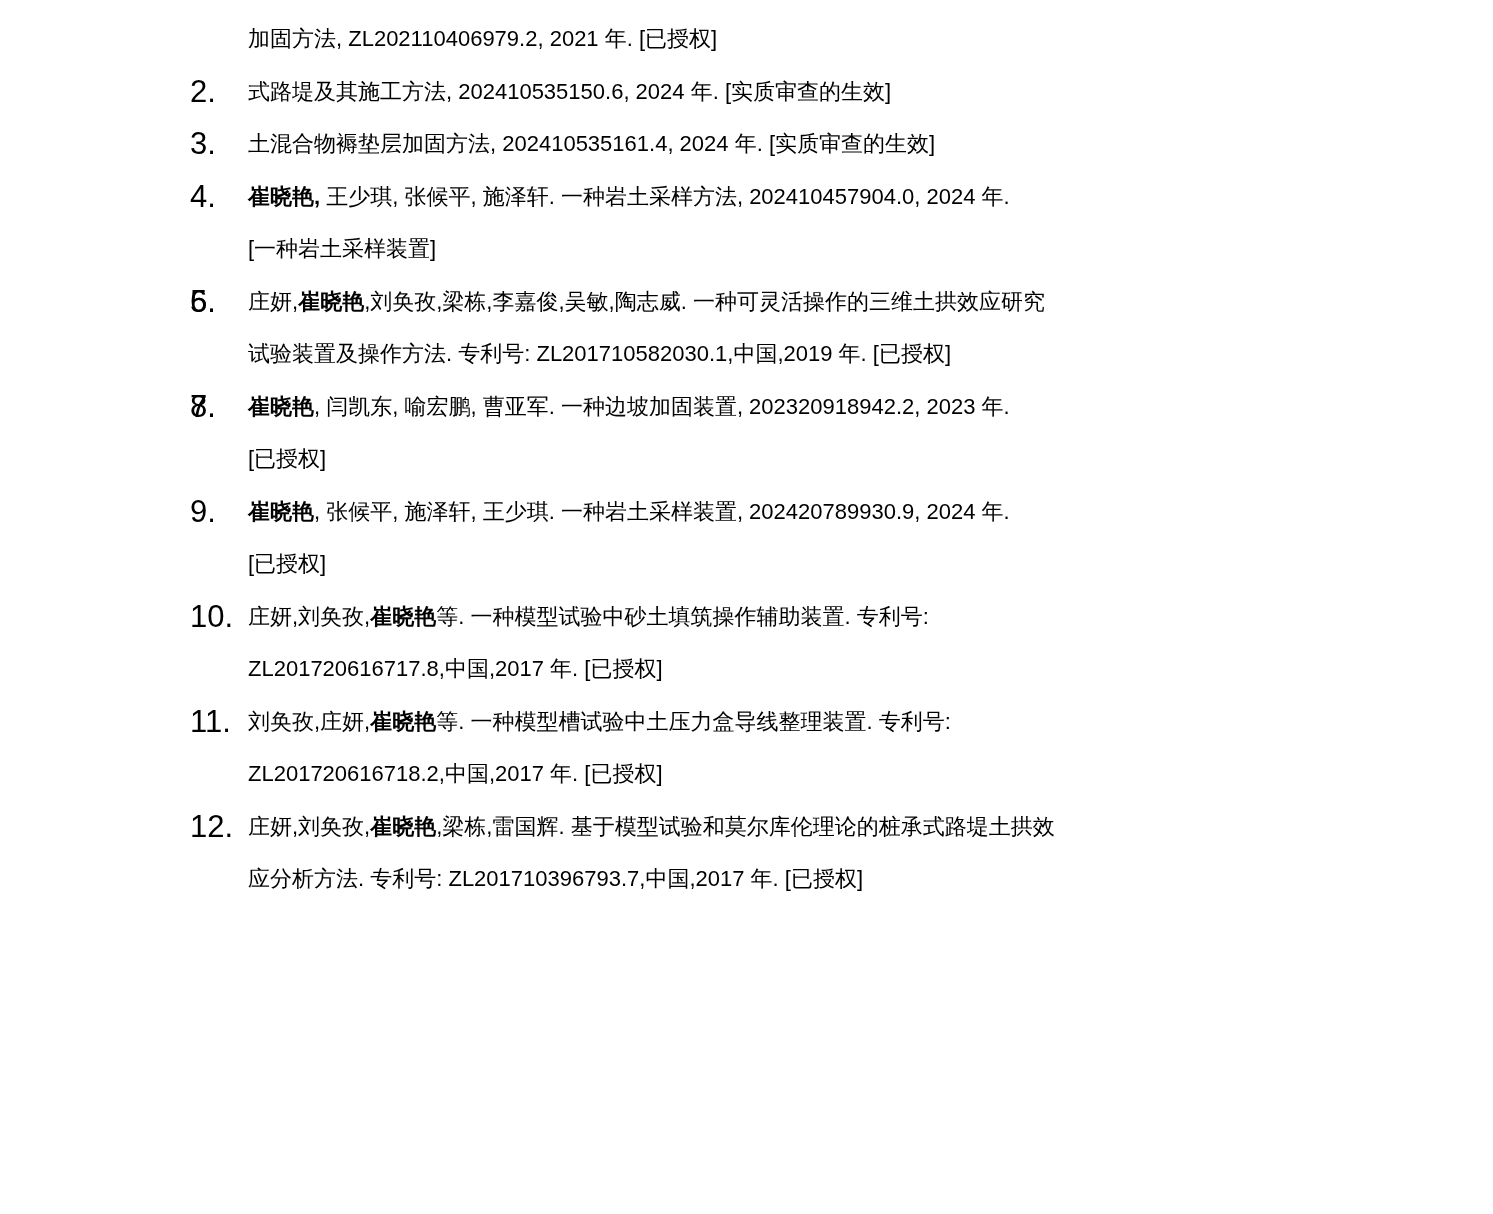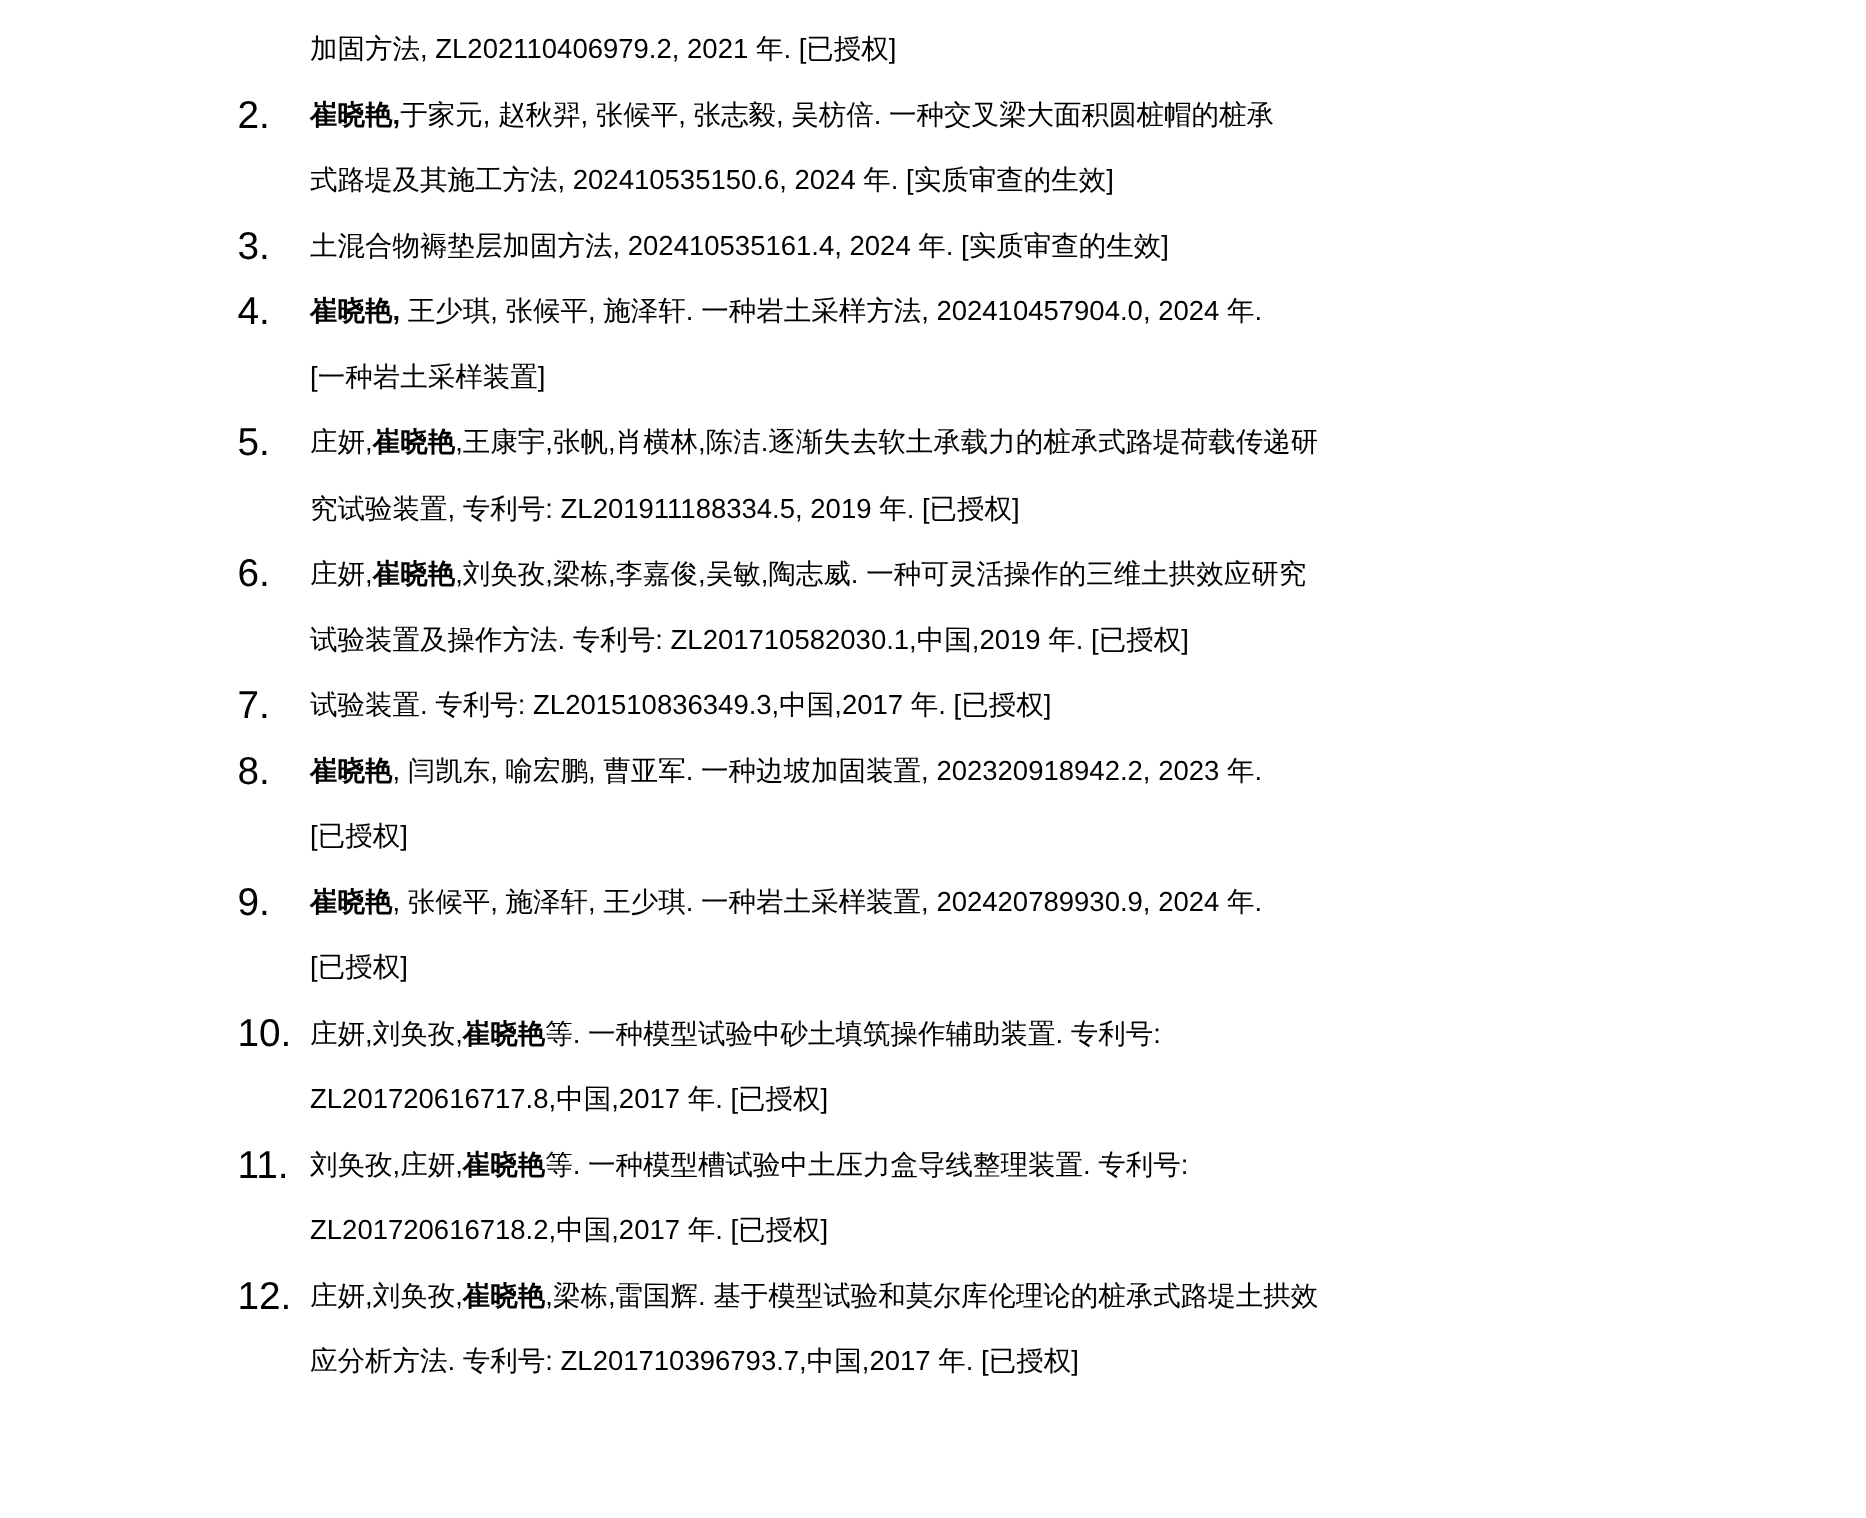--- a/index.html
+++ b/index.html
@@ -44,55 +44,49 @@
 <div class="list">
     <div class="row">
       <span class="num"></span>
       <div class="content">
         <div class="line"><span class="run">加固方法, ZL202110406979.2, 2021 年. [已授权]</span></div>
       </div>
     </div>
     <div class="row">
       <span class="num">2.</span>
       <div class="content">
-        <div class="line"><span class="run bold">崔晓艳,</span><span class="run">于家元, 赵秋羿, 张候平, 张志毅, 吴枋倍. 一种交叉梁大面积圆桩帽的桩承</span></div>
         <div class="line"><span class="run">式路堤及其施工方法, 202410535150.6, 2024 年. [实质审查的生效]</span></div>
       </div>
     </div>
     <div class="row">
       <span class="num">3.</span>
       <div class="content">
         <div class="line"><span class="run">土混合物褥垫层加固方法, 202410535161.4, 2024 年. [实质审查的生效]</span></div>
       </div>
     </div>
     <div class="row">
       <span class="num">4.</span>
       <div class="content">
         <div class="line"><span class="run bold">崔晓艳,</span><span class="run"> 王少琪, 张候平, 施泽轩. 一种岩土采样方法, 202410457904.0, 2024 年.</span></div>
         <div class="line"><span class="run">[一种岩土采样装置]</span></div>
       </div>
     </div>
     <div class="row">
       <span class="num">5.</span>
-      <div class="content">
-        <div class="line"><span class="run">庄妍,</span><span class="run bold">崔晓艳</span><span class="run">,王康宇,张帆,肖横林,陈洁.逐渐失去软土承载力的桩承式路堤荷载传递研</span></div>
-        <div class="line"><span class="run">究试验装置, 专利号: ZL201911188334.5, 2019 年. [已授权]</span></div>
-      </div>
     </div>
     <div class="row">
       <span class="num">6.</span>
       <div class="content">
         <div class="line"><span class="run">庄妍,</span><span class="run bold">崔晓艳</span><span class="run">,刘奂孜,梁栋,李嘉俊,吴敏,陶志威. 一种可灵活操作的三维土拱效应研究</span></div>
         <div class="line"><span class="run">试验装置及操作方法. 专利号: ZL201710582030.1,中国,2019 年. [已授权]</span></div>
       </div>
     </div>
     <div class="row">
       <span class="num">7.</span>
       <div class="content">
-        <div class="line"><span class="run">试验装置. 专利号: ZL201510836349.3,中国,2017 年. [已授权]</span></div>
       </div>
     </div>
     <div class="row">
       <span class="num">8.</span>
       <div class="content">
         <div class="line"><span class="run bold">崔晓艳</span><span class="run">, 闫凯东, 喻宏鹏, 曹亚军. 一种边坡加固装置, 202320918942.2, 2023 年.</span></div>
         <div class="line"><span class="run">[已授权]</span></div>
       </div>
     </div>
     <div class="row">

